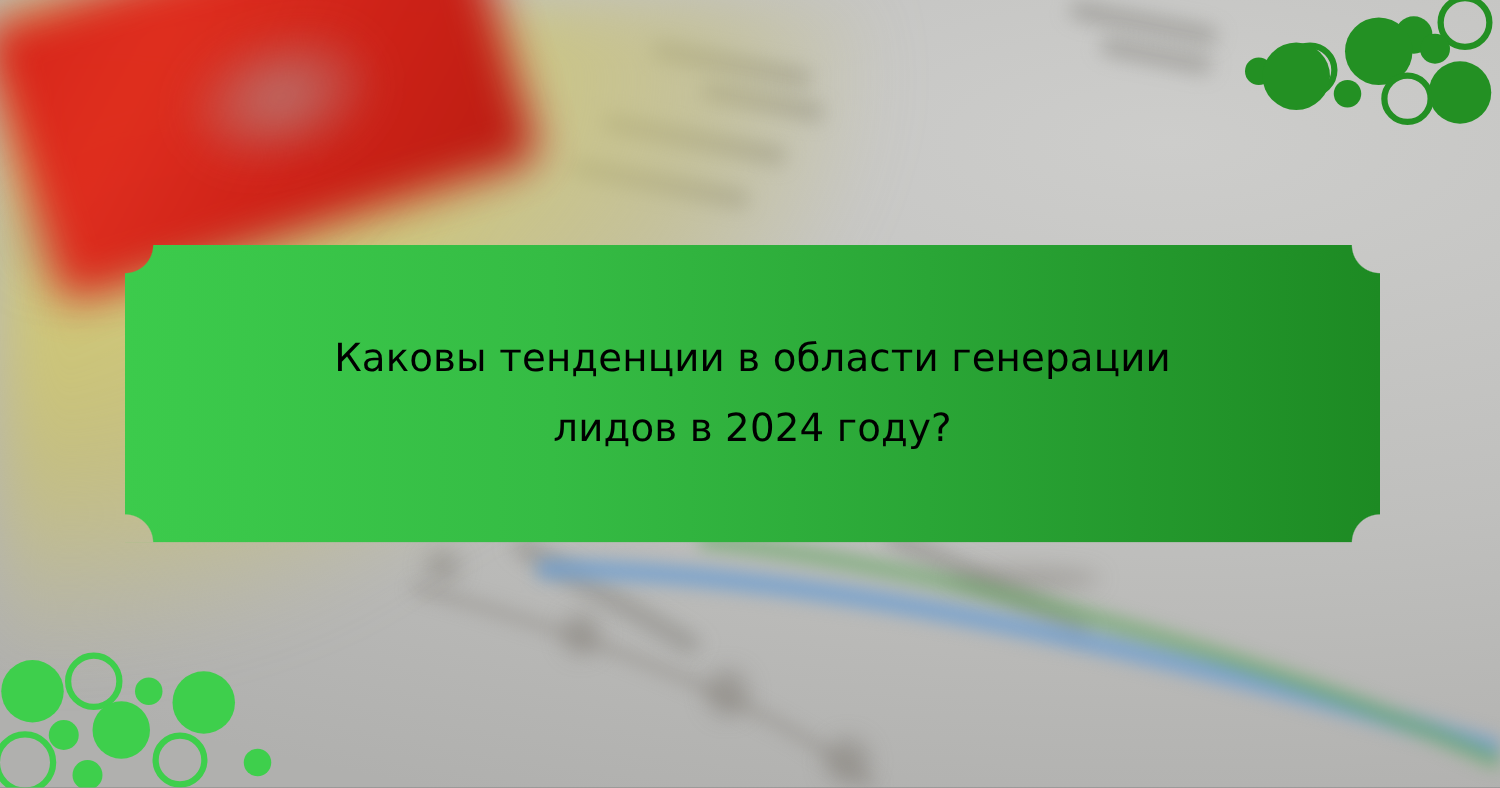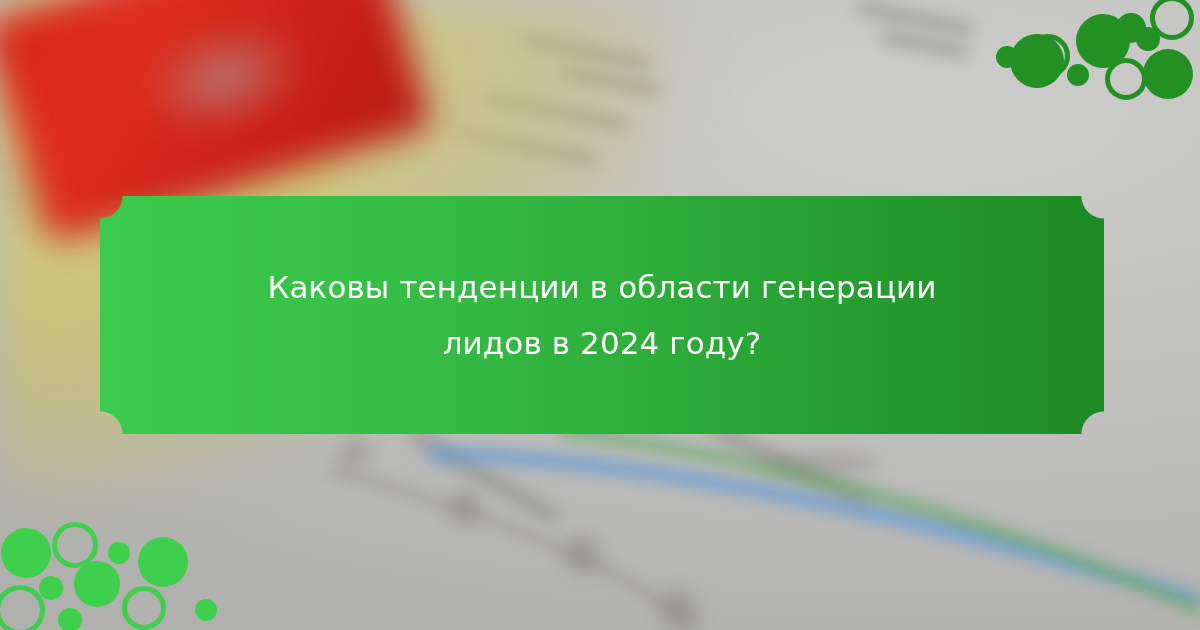--- a/index.html
+++ b/index.html
@@ -128,21 +128,21 @@
   }
   #headline {
     position: absolute;
     inset: 0;
     display: flex;
     align-items: center;
     justify-content: center;
     text-align: center;
     padding: 0 60px;
     box-sizing: border-box;
-    color: #ffffff;
+    color: #000000;
     font-size: 31px;
     line-height: 56px;
     font-weight: 400;
     letter-spacing: 0.1px;
     white-space: pre-line;
   }
 </style>
 </head>
 <body>
 

